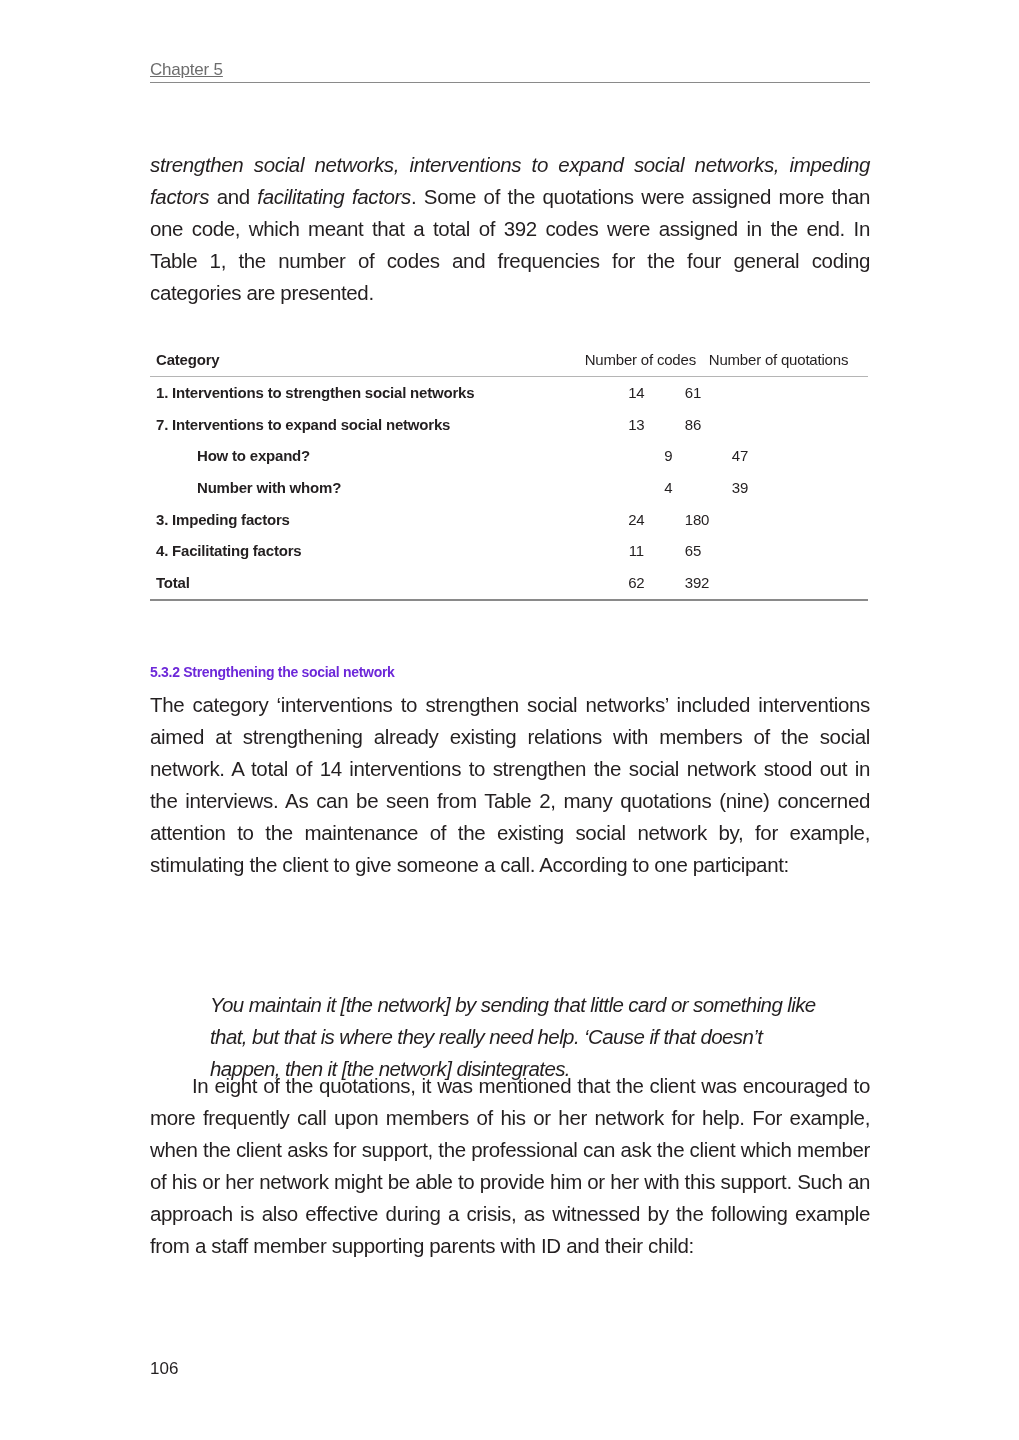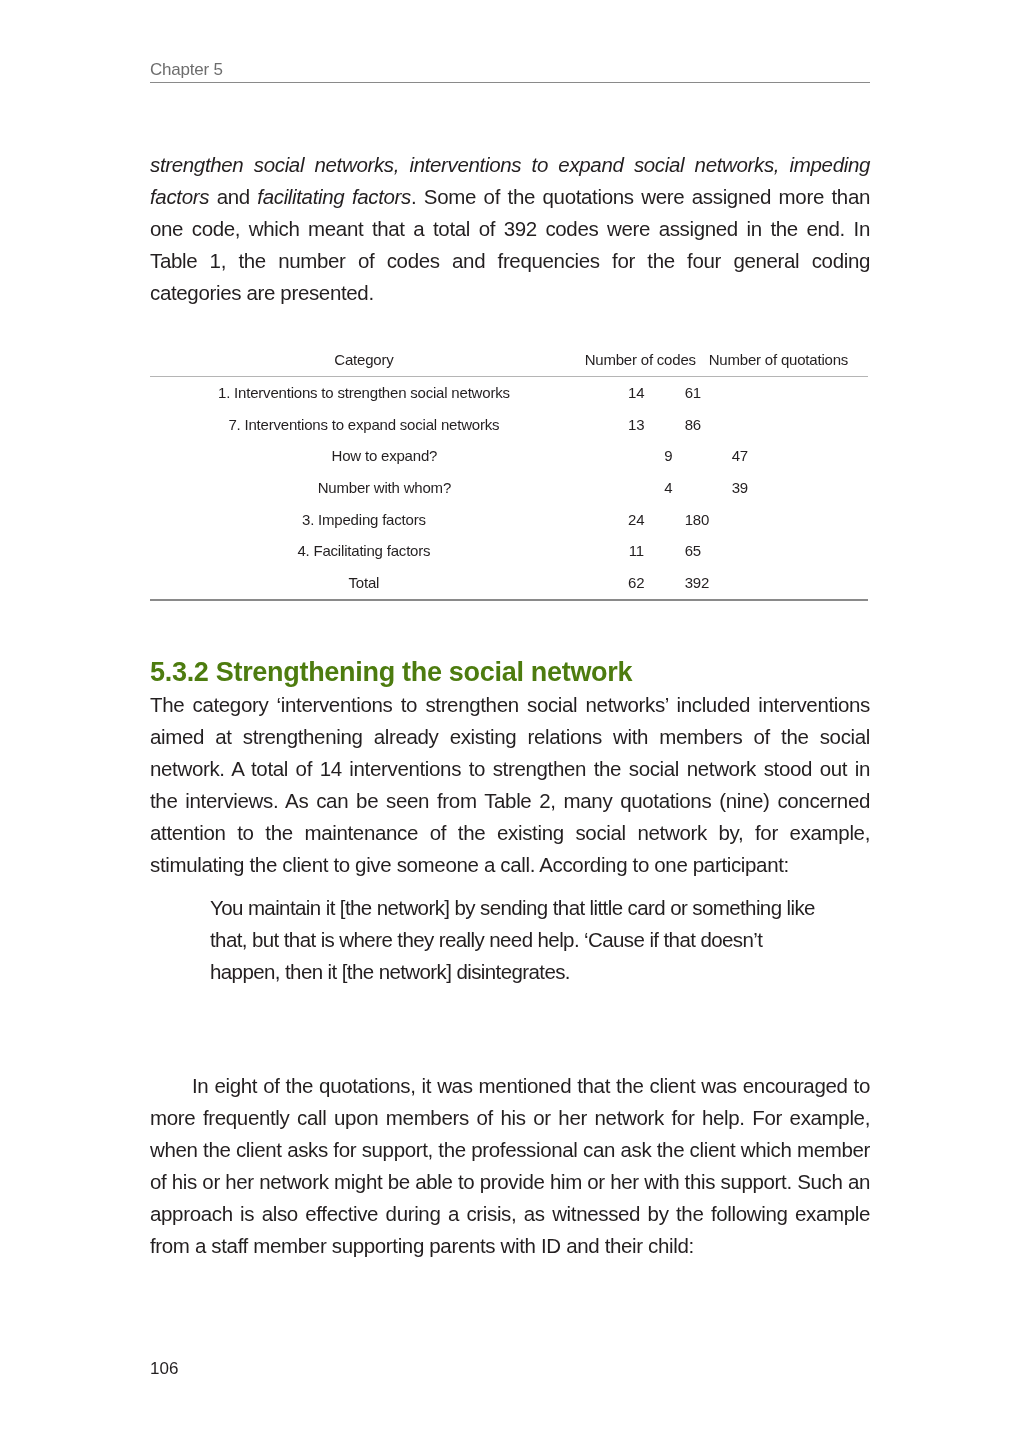--- a/index.html
+++ b/index.html
@@ -21,20 +21,21 @@
     top: 58px;
     width: 720px;
     height: 24px;
     border-bottom: 1px solid #8a8a8a;
   }
   .running-head span {
     font-size: 17px;
     color: #6d6d6d;
     letter-spacing: -0.2px;
     line-height: 24px;
+    text-decoration: underline;
   }
   .body-text {
     position: absolute;
     left: 150px;
     width: 720px;
     font-size: 20.5px;
     line-height: 32px;
     text-align: justify;
     letter-spacing: -0.35px;
     margin: 0;
@@ -60,48 +61,49 @@
   .table-caption .title { font-style: italic; }
   table {
     border-collapse: collapse;
     width: 718px;
     font-size: 15px;
     letter-spacing: -0.2px;
   }
   th, td { padding: 0; font-weight: normal; height: 31.7px; vertical-align: middle; }
   thead tr th { border-bottom: 1px solid #b5b5b5; }
   tbody tr:last-child td { border-bottom: 2px solid #8a8a8a; }
-  .c-cat { text-align: center; padding-left: 6px; width: 405px; }
+  .c-cat { text-align: left; padding-left: 6px; width: 405px; font-weight: bold; }
   .c-codes { text-align: center; width: 145px; }
   .c-quot { text-align: left; width: 168px; }
   .sub .c-cat { padding-left: 47px; }
   .n-codes { position: relative; left: -4px; }
   .n-codes-sub { position: relative; left: 28px; }
   .n-quot { position: relative; left: -24px; }
   .n-quot-sub { position: relative; left: 23px; }
 
   .section-heading {
     position: absolute;
     left: 150px;
     top: 656px;
-    font-size: 27px;
+    font-size: 14px;
     font-weight: bold;
-    color: #4d7c0f;
+    color: #6d28d9;
     letter-spacing: -0.3px;
     margin: 0;
     line-height: 32px;
   }
   .p2 { top: 689px; }
   .blockquote {
     position: absolute;
     left: 210px;
-    top: 892px;
+    top: 989px;
     width: 610px;
     font-size: 20.5px;
     line-height: 32px;
+    font-style: italic;
     letter-spacing: -0.6px;
     margin: 0;
   }
   .p3 { top: 1070px; text-indent: 42px; }
   .page-number {
     position: absolute;
     left: 150px;
     top: 1359px;
     font-size: 17px;
     color: #231f20;

